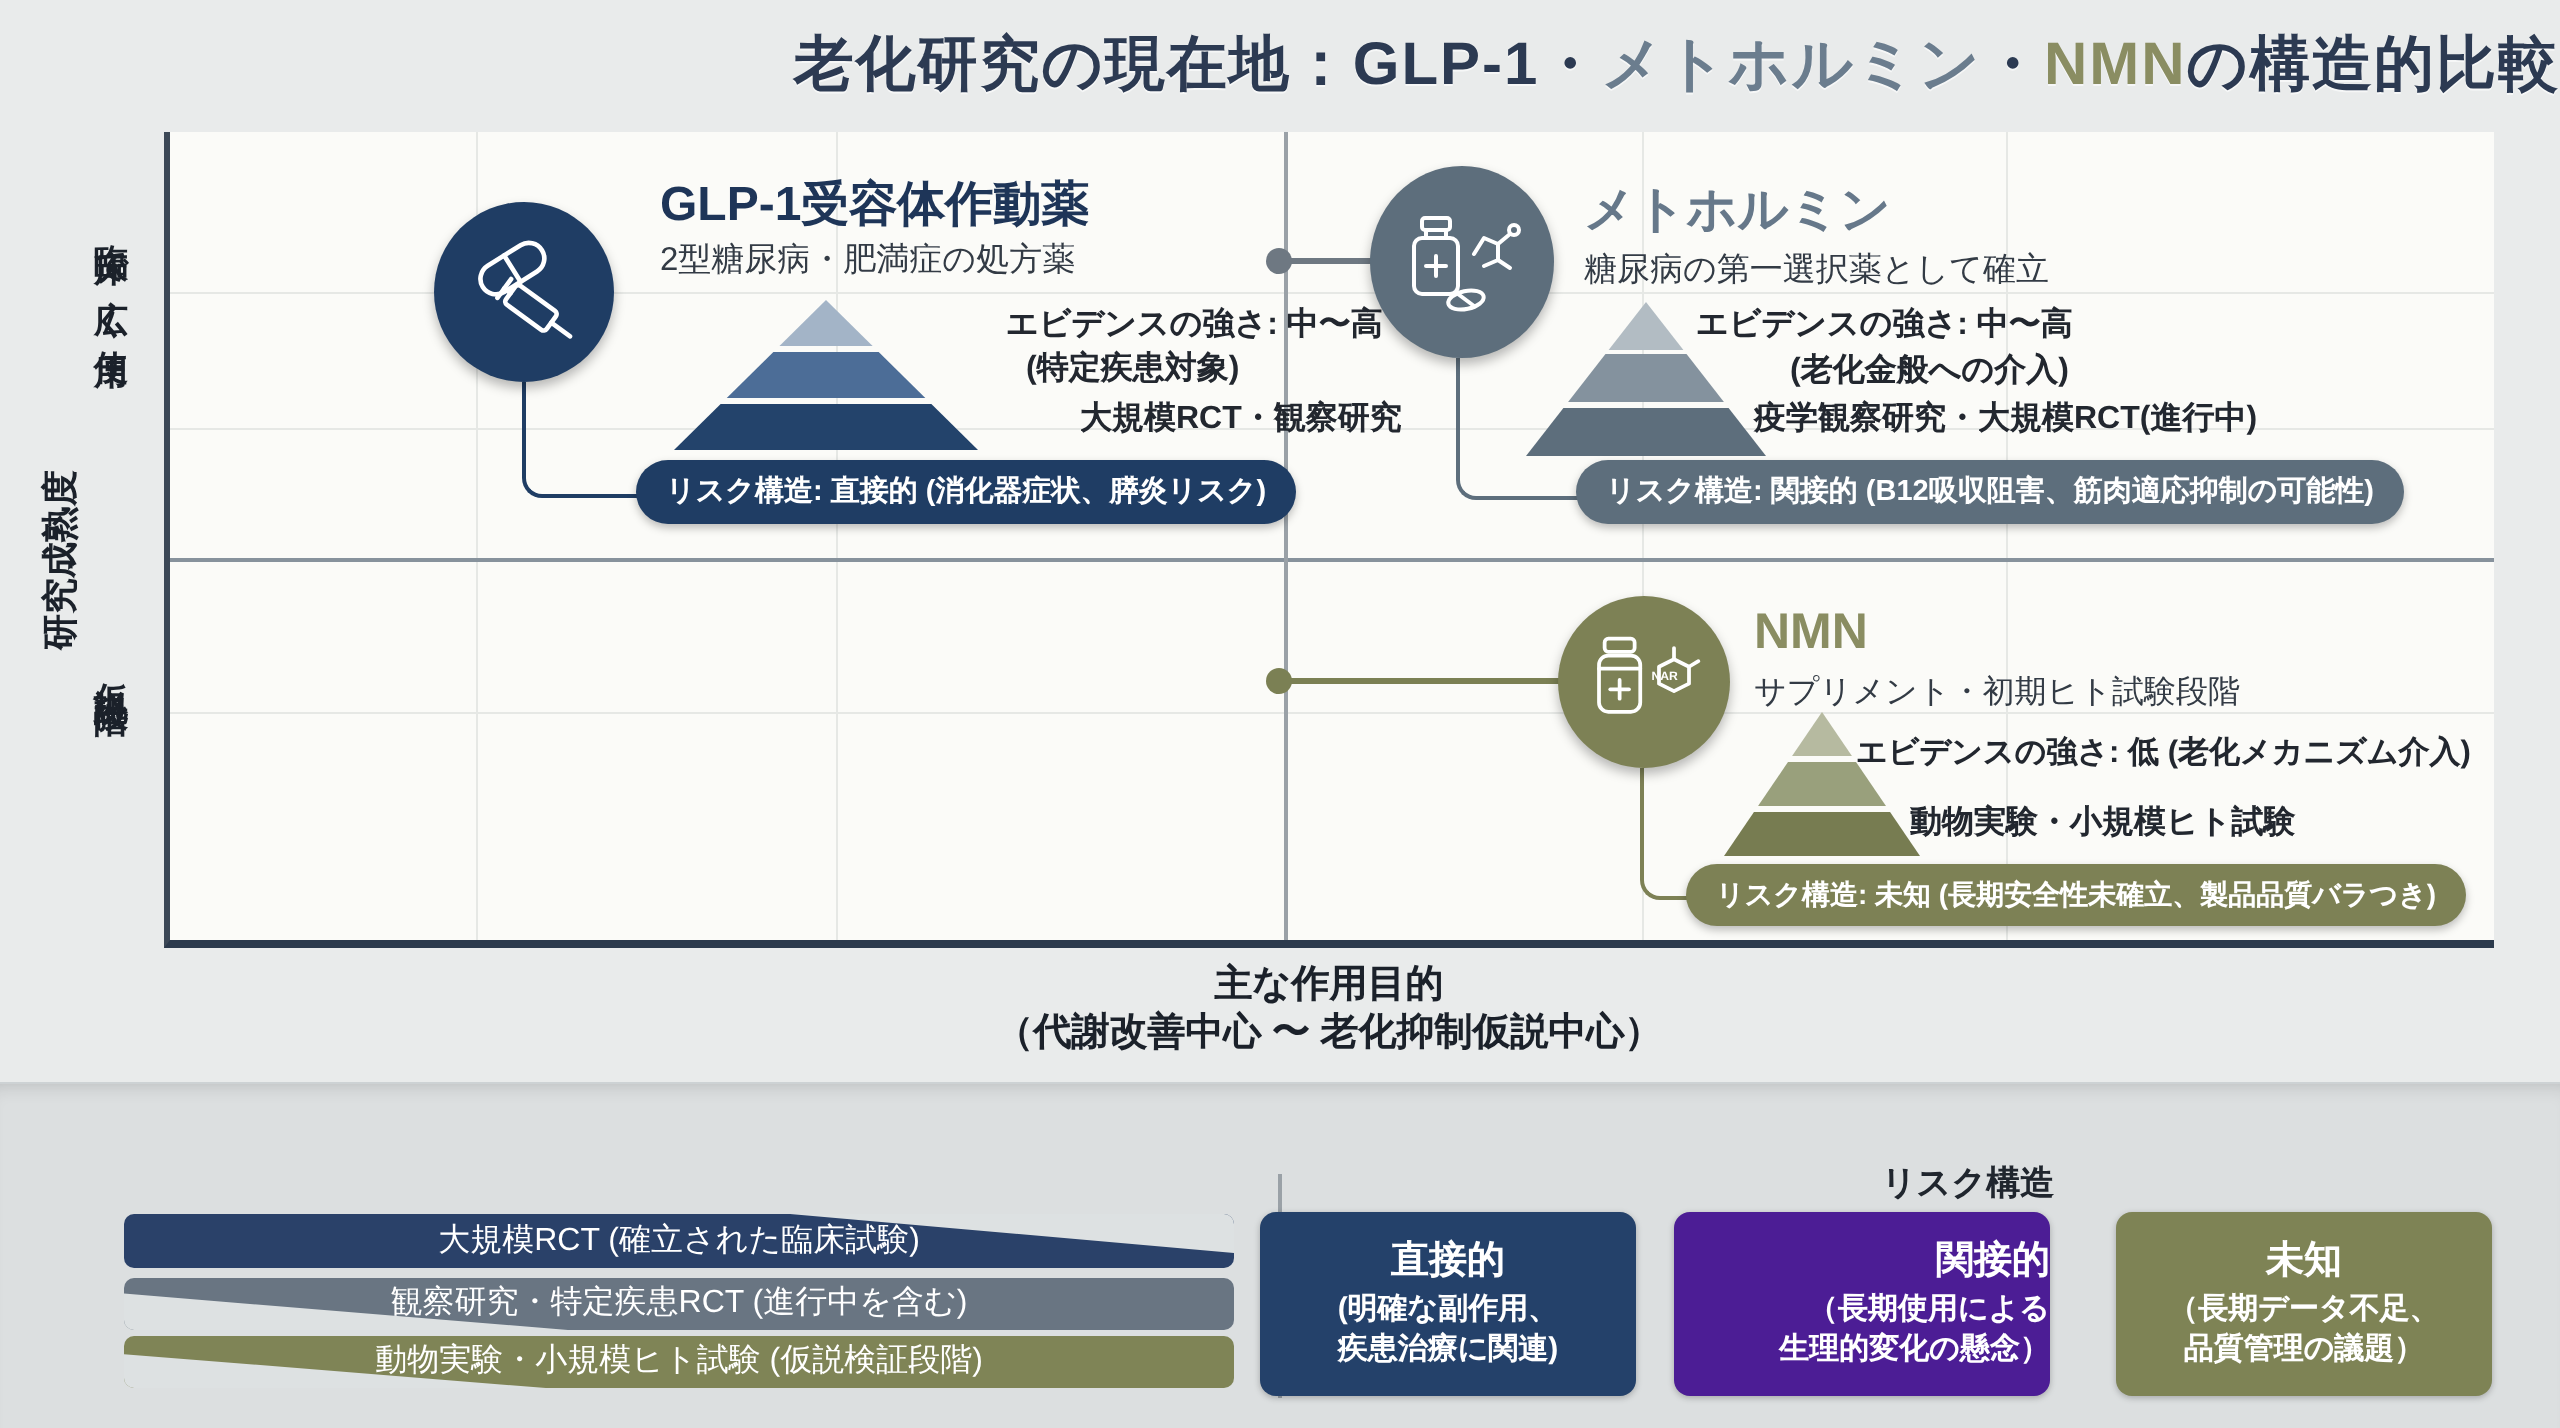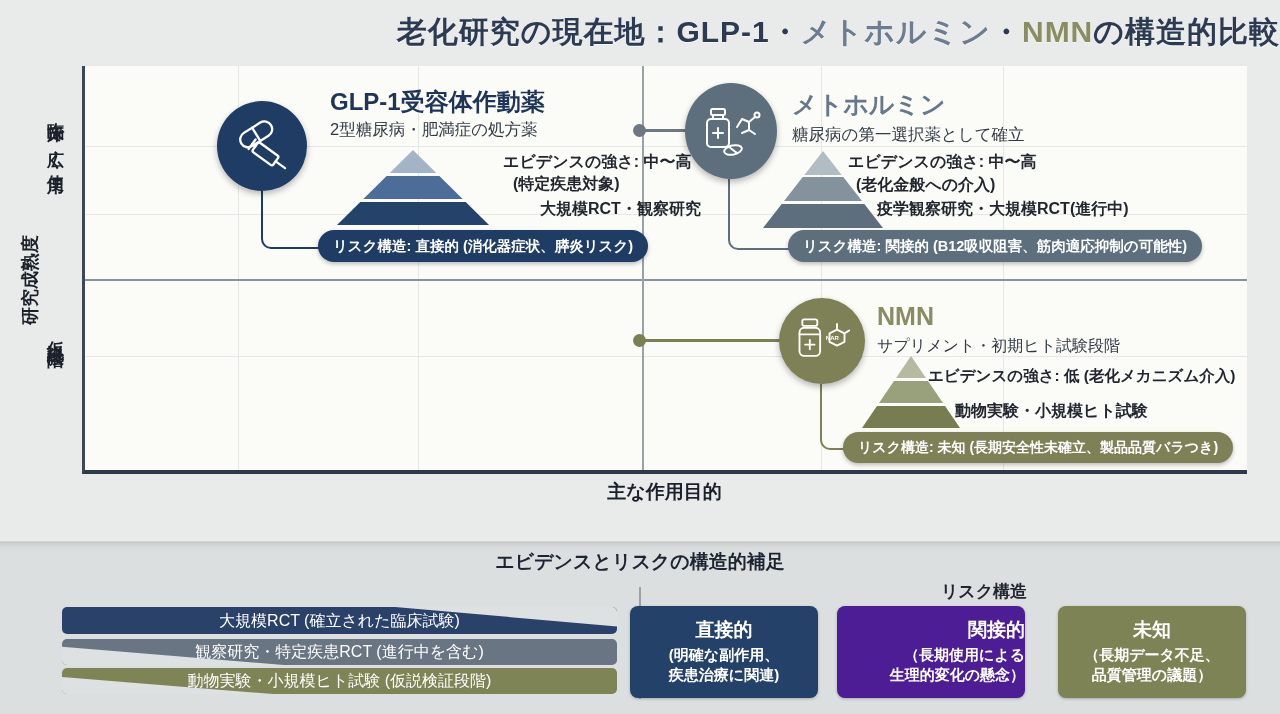--- a/index.html
+++ b/index.html
@@ -62,21 +62,21 @@
   .tier1{flex:0 0 31%;} .tier2{flex:0 0 31%;} .tier3{flex:1 1 auto;}
   .g1-pyr{left:337px;top:150px;width:152px;height:75px;}
   .g1-pyr .tier1{background:#a3b4c7;} .g1-pyr .tier2{background:#4c6d97;} .g1-pyr .tier3{background:#23436b;}
   .m-pyr{left:763px;top:151px;width:120px;height:77px;}
   .m-pyr .tier1{background:#b2bcc3;} .m-pyr .tier2{background:#84929e;} .m-pyr .tier3{background:#5d6e7c;}
   .n-pyr{left:862px;top:356px;width:98px;height:72px;}
   .n-pyr .tier1{background:#b6baa0;} .n-pyr .tier2{background:#99a07c;} .n-pyr .tier3{background:#777c51;}
 
   .ev{position:absolute;font-size:16px;font-weight:700;color:#22272f;white-space:nowrap;}
   .g1-ev1{left:503px;top:152px;} .g1-ev2{left:513px;top:174px;} .g1-ev3{left:540px;top:199px;}
-  .m-ev1{left:848px;top:152px;} .m-ev2{left:856px;top:175px;} .m-ev3{left:877px;top:199px;}
+  .m-ev1{left:848px;top:152px;} .m-ev2{left:895px;top:175px;} .m-ev3{left:877px;top:199px;}
   .n-ev1{left:928px;top:366px;font-size:15.5px;} .n-ev3{left:955px;top:401px;}
 
   .pill{position:absolute;height:32px;line-height:32px;border-radius:16px;color:#fff;
         font-weight:700;padding:0 15px;white-space:nowrap;box-shadow:0 2px 4px rgba(0,0,0,.25);}
   .g1-pill{left:318px;top:230px;background:#1f3d64;font-size:14.5px;}
   .m-pill{left:788px;top:230px;background:#5d6e7c;font-size:14.5px;}
   .n-pill{left:843px;top:432px;background:#7d8155;font-size:14px;height:31px;line-height:31px;}
 
   
   .band{position:absolute;left:0;top:541px;width:1280px;height:173px;background:#dcdfe0;
@@ -127,20 +127,21 @@
     <div class="gl-h" style="top:290px"></div>
     <div class="half-divider"></div>
     <div class="spine"></div>
   </div>
 
   <div class="abs y-vert y-top">臨床で広く使用</div>
   <div class="abs y-mid">研究成熟度</div>
   <div class="abs y-vert y-bottom">仮説段階</div>
 
   <div class="abs x-title">主な作用目的</div>
+  <div class="abs x-sub">（代謝改善中心 〜 老化抑制仮説中心）</div>
 
   <div class="lconn g1-conn"></div>
   <div class="circle g1-circle">
     <span>
       <svg viewBox="0 0 64 64" width="62" height="62">
         <g stroke="#fff" stroke-width="2.4" fill="none" stroke-linecap="round">
           <g transform="rotate(-32 26 22)">
             <rect x="8" y="14" width="36" height="16" rx="8"></rect>
             <line x1="26" y1="14" x2="26" y2="30"></line>
           </g>
@@ -226,21 +227,20 @@
   <div class="pyramid n-pyr">
     <div class="tier1"></div>
     <div class="tier2"></div>
     <div class="tier3"></div>
   </div>
   <div class="ev n-ev1">エビデンスの強さ: 低 (老化メカニズム介入)</div>
   <div class="ev n-ev3">動物実験・小規模ヒト試験</div>
   <div class="pill n-pill">リスク構造: 未知 (長期安全性未確立、製品品質バラつき)</div>
 
   <div class="band"></div>
-  <div class="band-header">エビデンスとリスクの構造的補足</div>
 
   <div class="ebar ebar1">
     <div class="wedge"></div>
     <span>大規模RCT (確立された臨床試験)</span>
   </div>
   <div class="ebar ebar2">
     <div class="wedge"></div>
     <span>観察研究・特定疾患RCT (進行中を含む)</span>
   </div>
   <div class="ebar ebar3">

